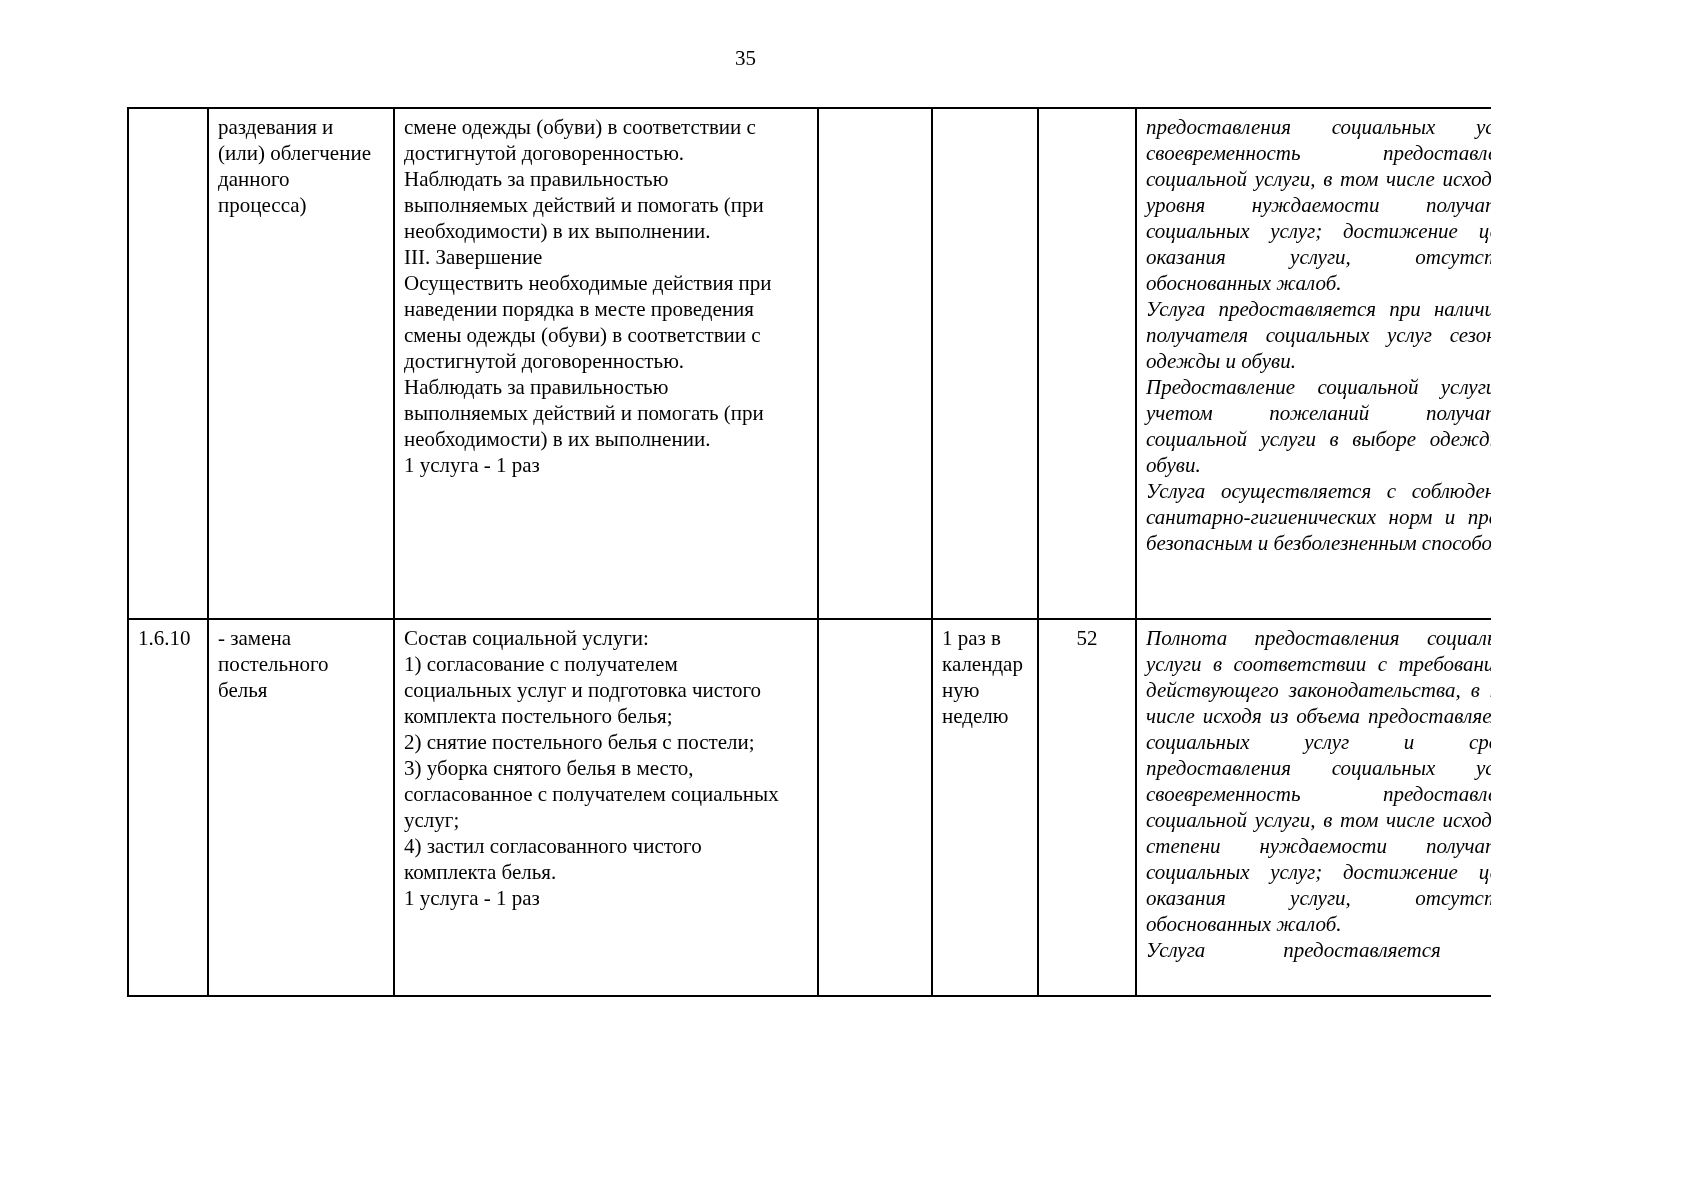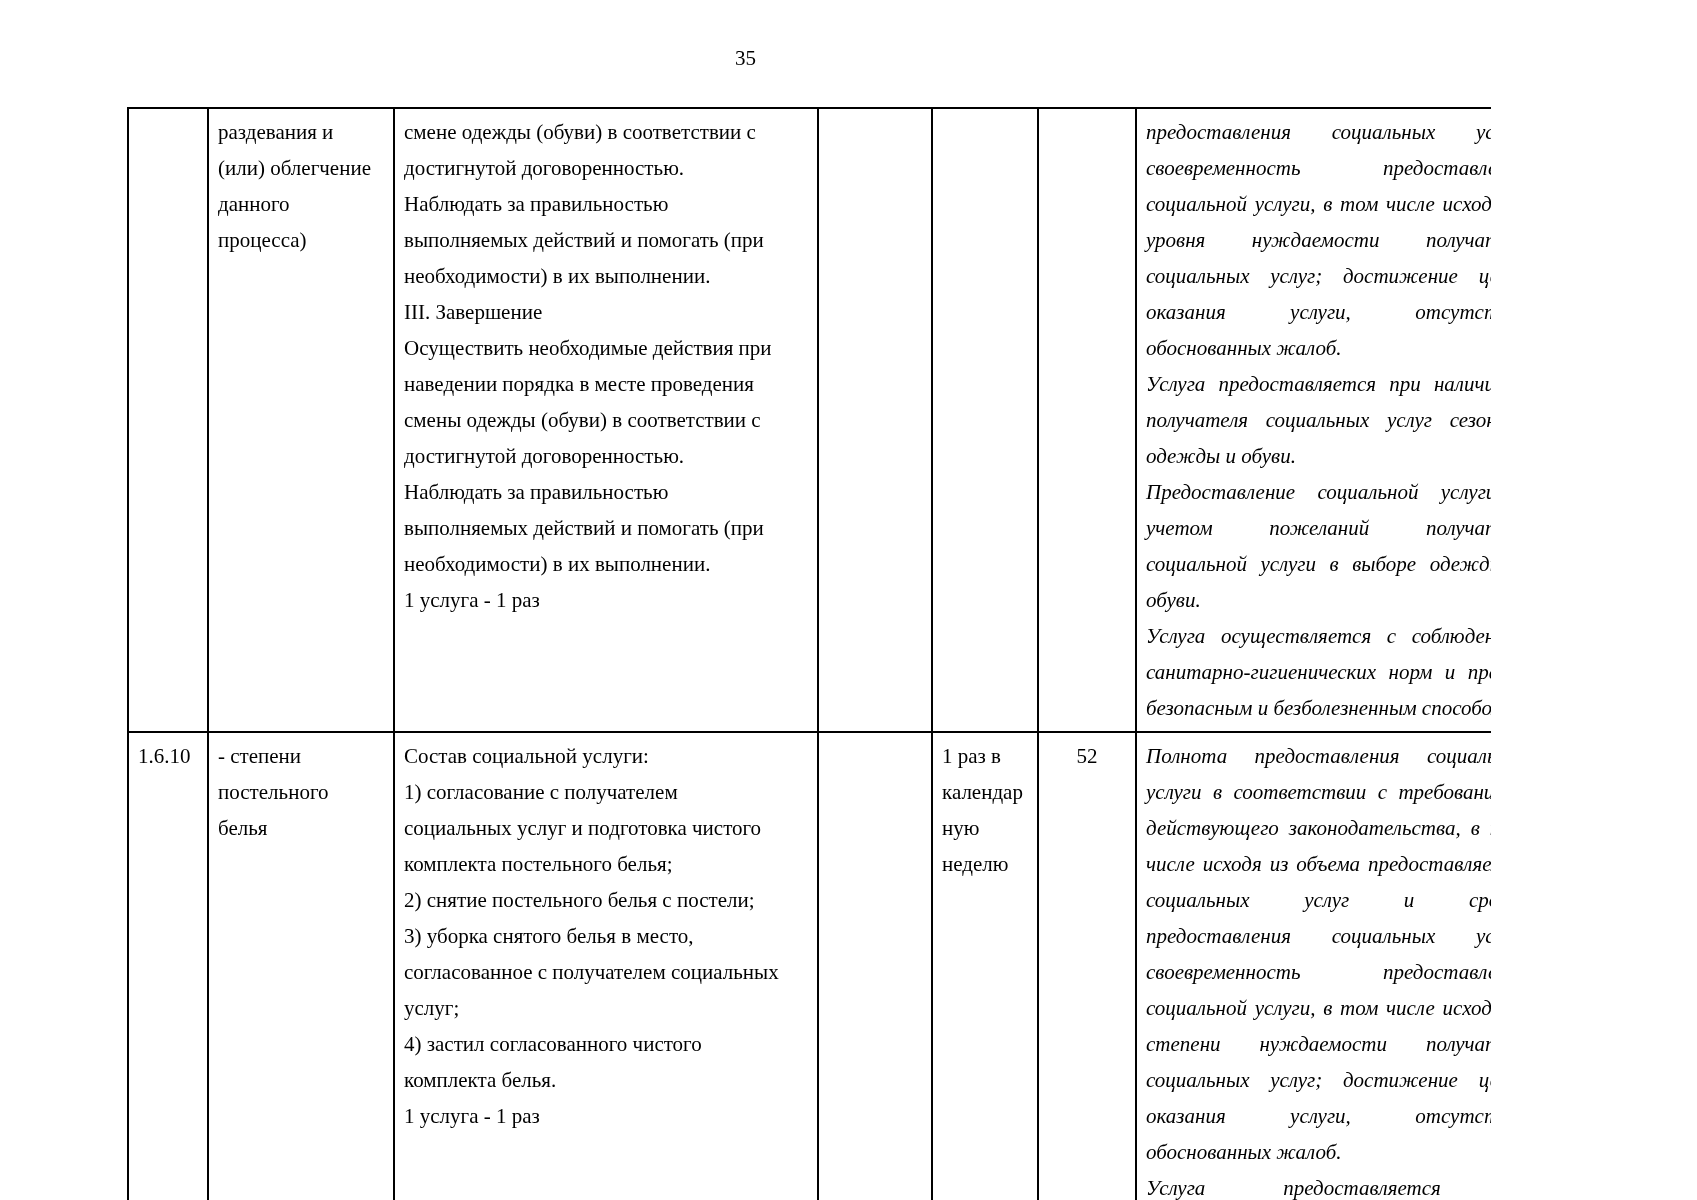--- a/index.html
+++ b/index.html
@@ -26,21 +26,21 @@
     border-collapse: collapse;
     table-layout: fixed;
     width: 1410px;
     margin: 37px 0 0 127px;
   }
   table.doc-table td {
     border: 2px solid #000000;
     vertical-align: top;
     padding: 5px 9px 5px 9px;
     font-size: 21px;
-    line-height: 36px;
+    line-height: 26px;
     overflow: hidden;
   }
   tr.row-1 { height: 511px; }
   tr.row-2 { height: 377px; }
   .cell-index { padding-left: 7px; margin-top: 48px; }
   .pre { white-space: pre-line; }
   .cell-frequency { text-align: justify; font-family: Liberation Serif, serif; }
   .cell-count { text-align: center; margin-top: 44px; }
   .cell-quality { text-align: justify; }
   .cell-quality .para { white-space: pre-line; text-align: justify; font-style: italic; }
@@ -92,21 +92,21 @@
           <div class="para">предоставления социальных услуг; своевременность предоставления социальной услуги, в том числе исходя из уровня нуждаемости получателя социальных услуг; достижение целей оказания услуги, отсутствие обоснованных жалоб.
 Услуга предоставляется при наличии у получателя социальных услуг сезонной одежды и обуви.
 Предоставление социальной услуги с учетом пожеланий получателя социальной услуги в выборе одежды и обуви.
 Услуга осуществляется с соблюдением санитарно-гигиенических норм и правил безопасным и безболезненным способом</div>
           <div class="para-tail"></div>
         </td>
       </tr>
 
       <tr class="row-2">
         <td class="cell-index">1.6.10</td>
-        <td class="cell-name pre">- степени
+        <td class="cell-name pre">- замена
 постельного
 белья</td>
         <td class="cell-description pre">Состав социальной услуги:
 1) согласование с получателем
 социальных услуг и подготовка чистого
 комплекта постельного белья;
 2) снятие постельного белья с постели;
 3) уборка снятого белья в место,
 согласованное с получателем социальных
 услуг;

